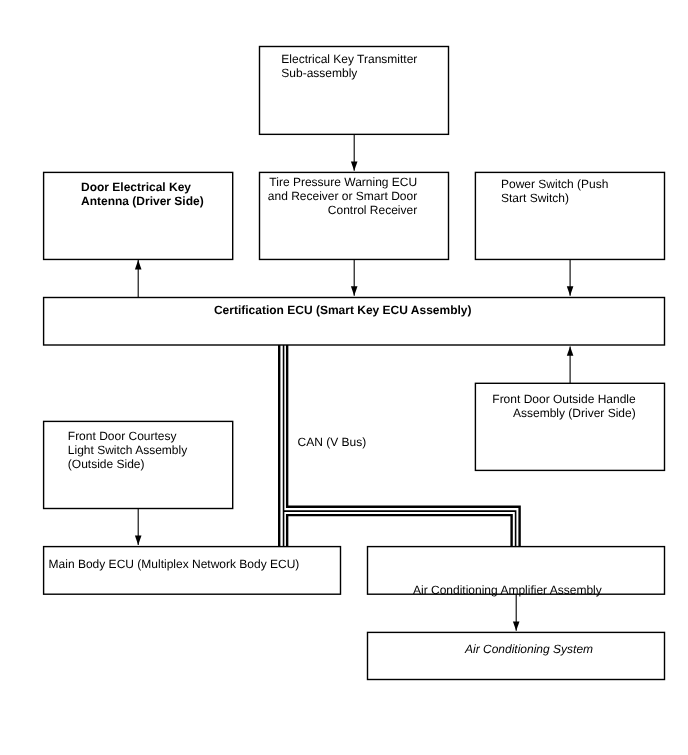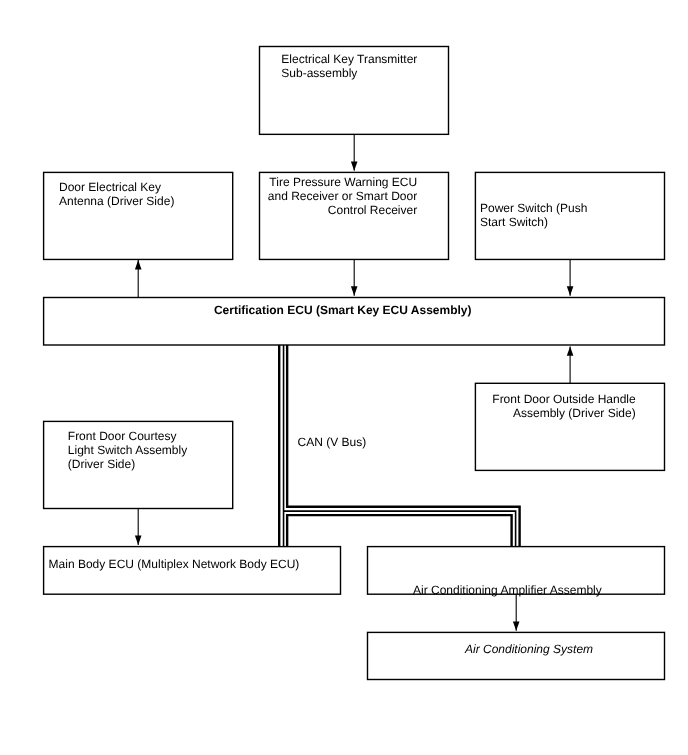--- a/index.html
+++ b/index.html
@@ -92,32 +92,32 @@
     </g>
     <g>
       <line class="arrow-shaft" x1="516.2" y1="594.2" x2="516.2" y2="630.8" stroke="#000000" stroke-width="1.1"></line>
       <path class="arrow-head" d="M 516.2 630.8 L 512.9000000000001 621.4 L 519.5 621.4 Z" fill="#000000"></path>
     </g>
   </svg>
 
   <div id="nodes-layer">
     <div class="label" style="left: 281.3px; top: 52.2px;">Electrical Key Transmitter
 Sub-assembly</div>
-    <div class="label" style="left: 59px; top: 179.9px;">Door Electrical Key
+    <div class="label" style="left: 81px; top: 179.9px; font-weight: bold;">Door Electrical Key
 Antenna (Driver Side)</div>
     <div class="label" style="left: 267.8px; top: 174.9px; text-align: right;">Tire Pressure Warning ECU
 and Receiver or Smart Door
 Control Receiver</div>
-    <div class="label" style="left: 480px; top: 176.7px; margin-top: 24px;">Power Switch (Push
+    <div class="label" style="left: 501px; top: 176.7px;">Power Switch (Push
 Start Switch)</div>
     <div class="label" style="left: 213.9px; top: 303.1px; font-weight: bold;">Certification ECU (Smart Key ECU Assembly)</div>
     <div class="label" style="left: 492.3px; top: 392px; text-align: right;">Front Door Outside Handle
 Assembly (Driver Side)</div>
     <div class="label" style="left: 67.8px; top: 429px;">Front Door Courtesy
 Light Switch Assembly
-(Driver Side)</div>
+(Outside Side)</div>
     <div class="label" style="left: 48.6px; top: 557px;">Main Body ECU (Multiplex Network Body ECU)</div>
     <div class="label" style="left: 413px; top: 583px;">Air Conditioning Amplifier Assembly</div>
     <div class="label" style="left: 465px; top: 642.4px; font-style: italic;">Air Conditioning System</div>
   </div>
 
   <div class="label" id="bus-label" style="left: 297.6px; top: 418.1px; margin-top: 17px;">CAN (V Bus)</div>
 </div>
 
 </body></html>

